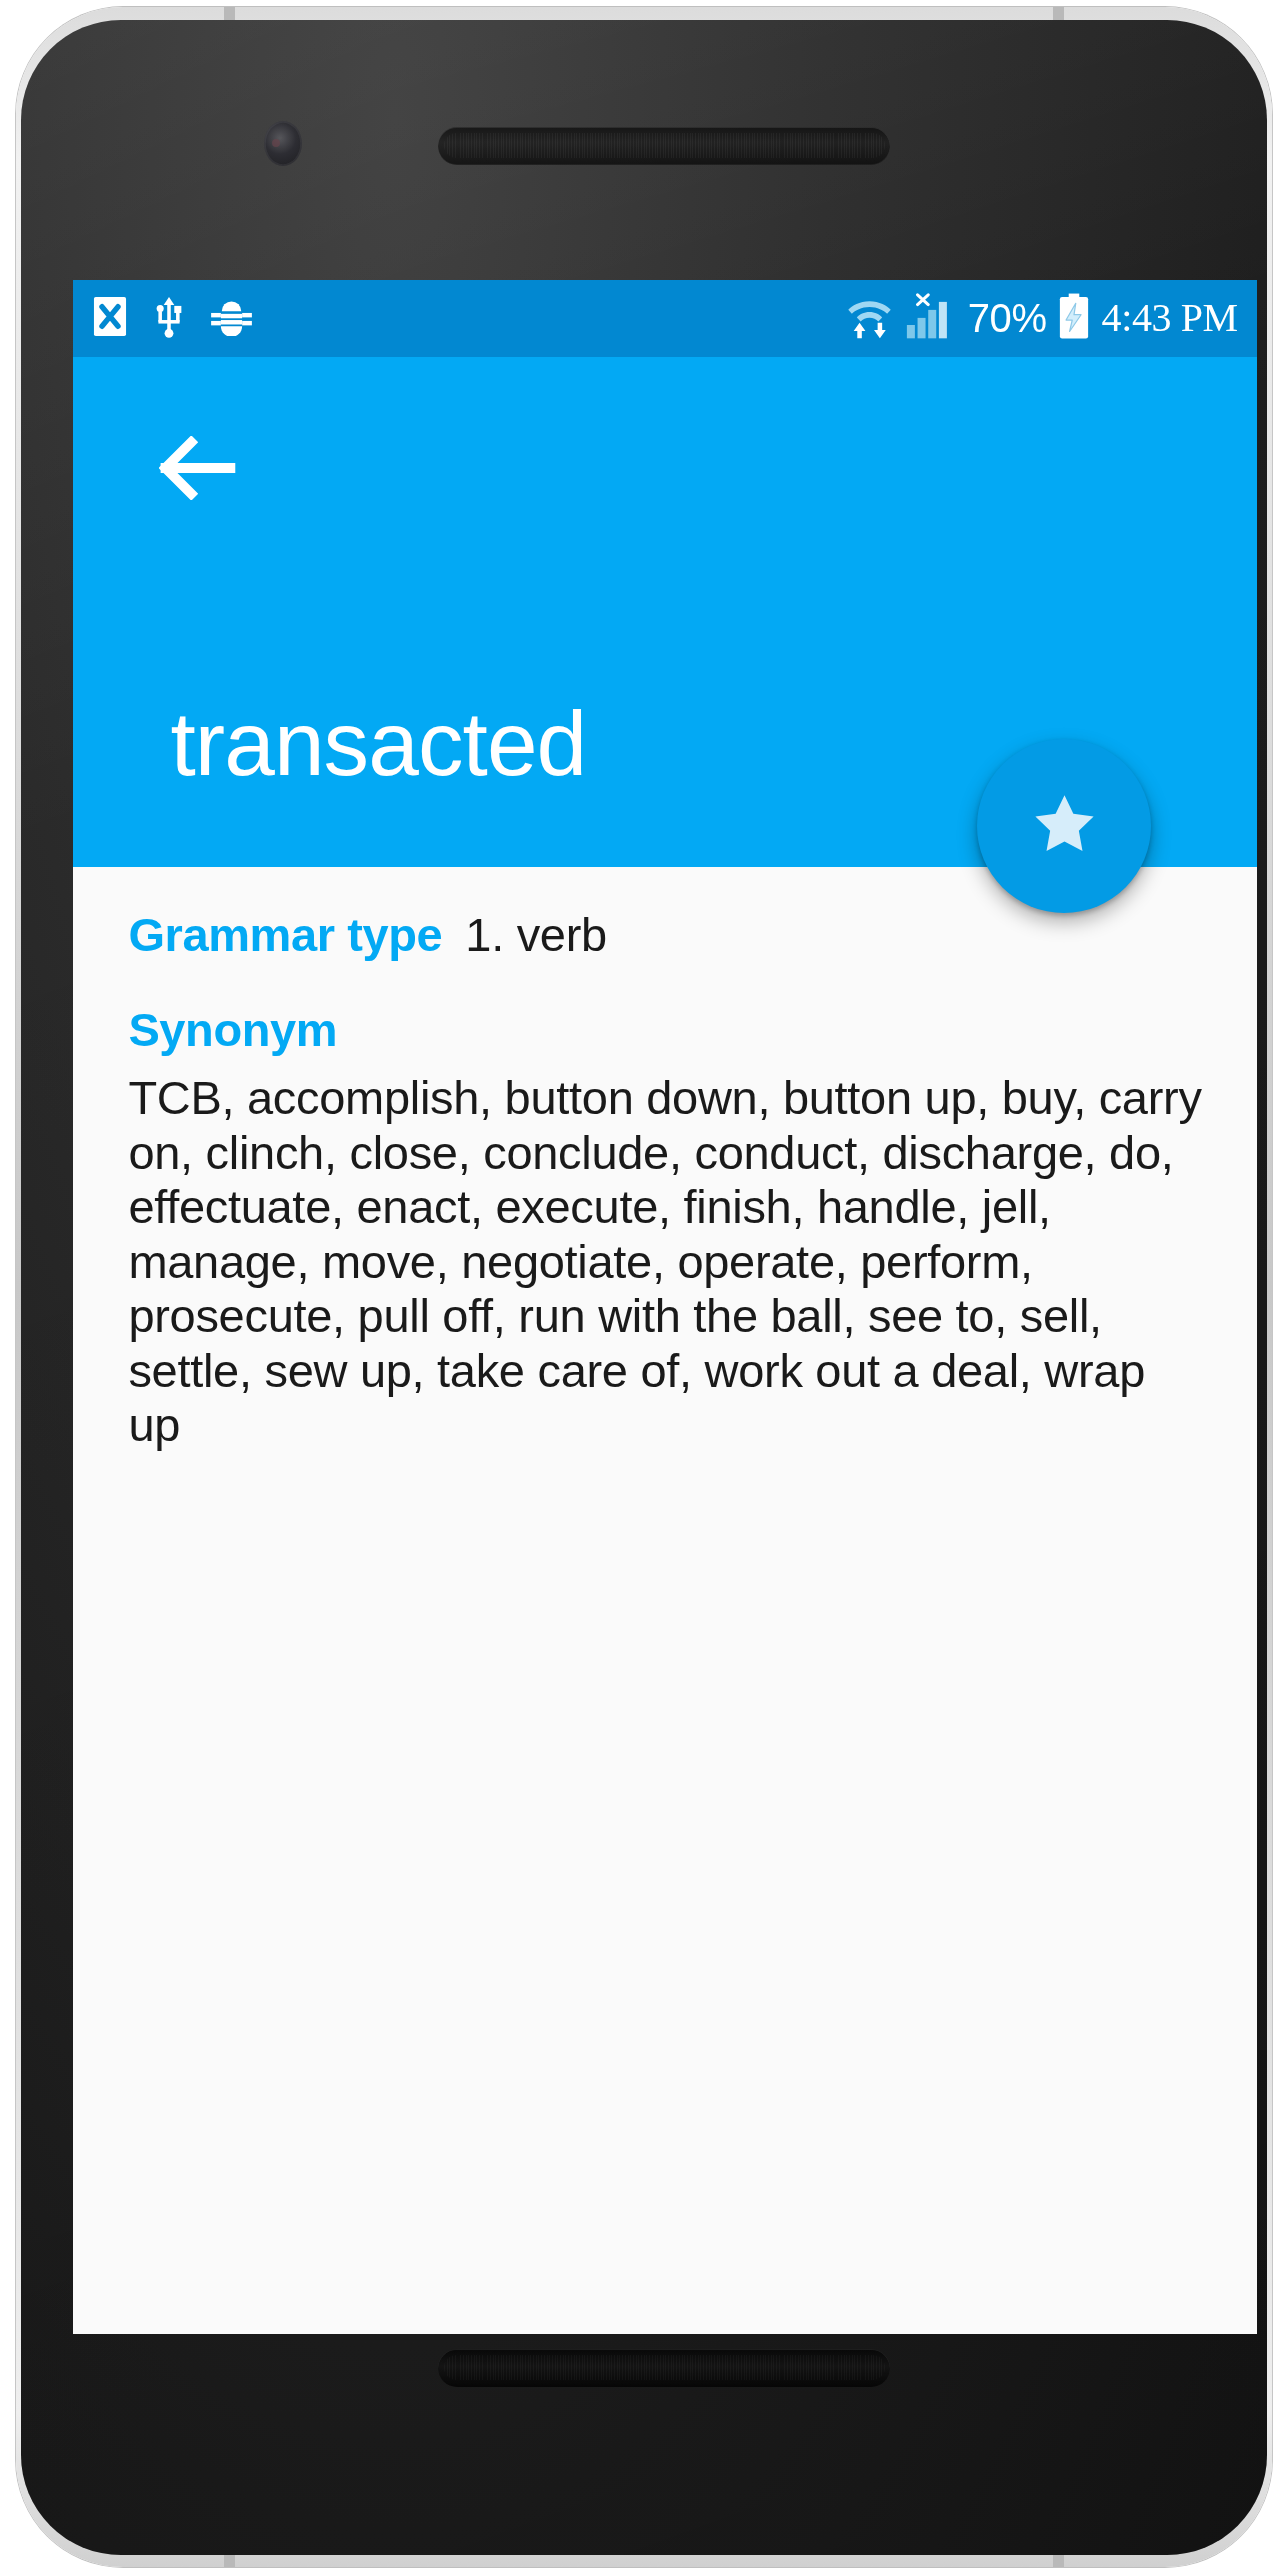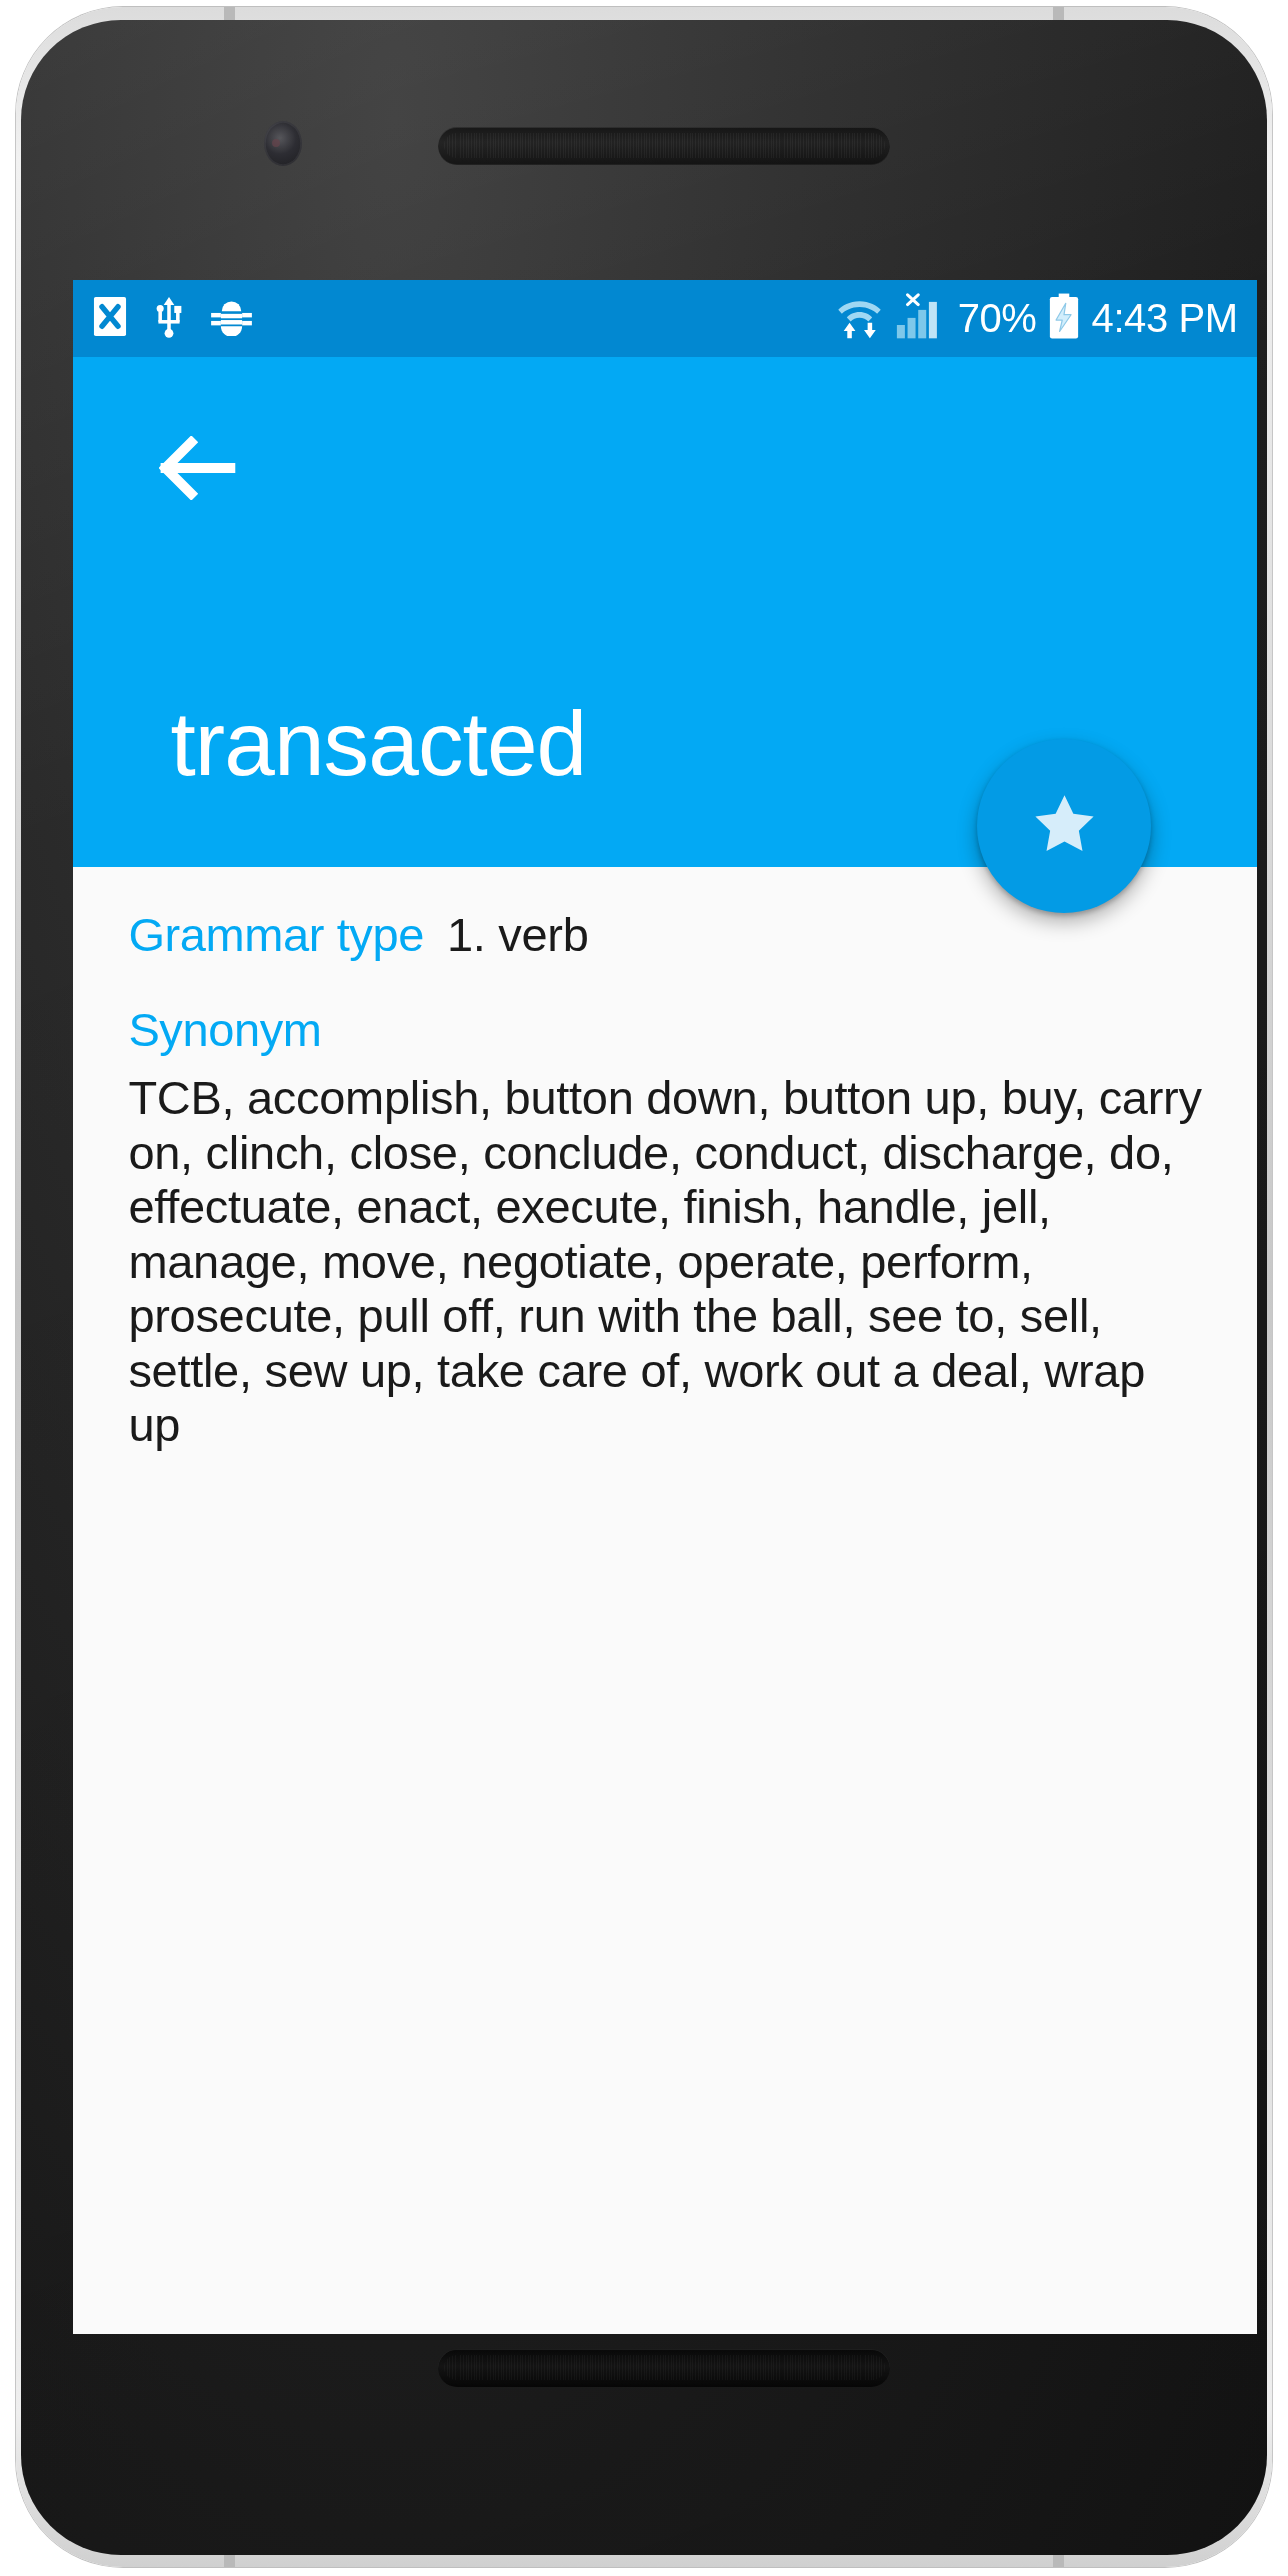--- a/index.html
+++ b/index.html
@@ -143,21 +143,21 @@
   #status-battery-pct {
     font-size: 40px;
     letter-spacing: -0.4px;
     line-height: 1;
     font-family: "Liberation Sans", sans-serif;
   }
   #status-clock {
     font-size: 40px;
     letter-spacing: -0.4px;
     line-height: 1;
-    font-family: Liberation Sans, sans-serif;
+    font-family: Liberation Serif, serif;
   }
 
   
   #app-bar {
     position: relative;
     height: 510px;
     background: #03a9f4;
   }
   #back-button {
     position: absolute;
@@ -206,21 +206,21 @@
   }
   .section { margin-bottom: 41px; }
   .section-inline {
     display: flex;
     align-items: baseline;
     gap: 23px;
     margin-bottom: 41px;
   }
   .label {
     color: #03a9f4;
-    font-weight: normal;
+    font-weight: bold;
     font-size: 47px;
     line-height: 1.14;
     letter-spacing: -0.4px;
   }
   .value {
     color: #1a1a1a;
     font-size: 47px;
     line-height: 1.16;
     letter-spacing: -0.3px;
   }

